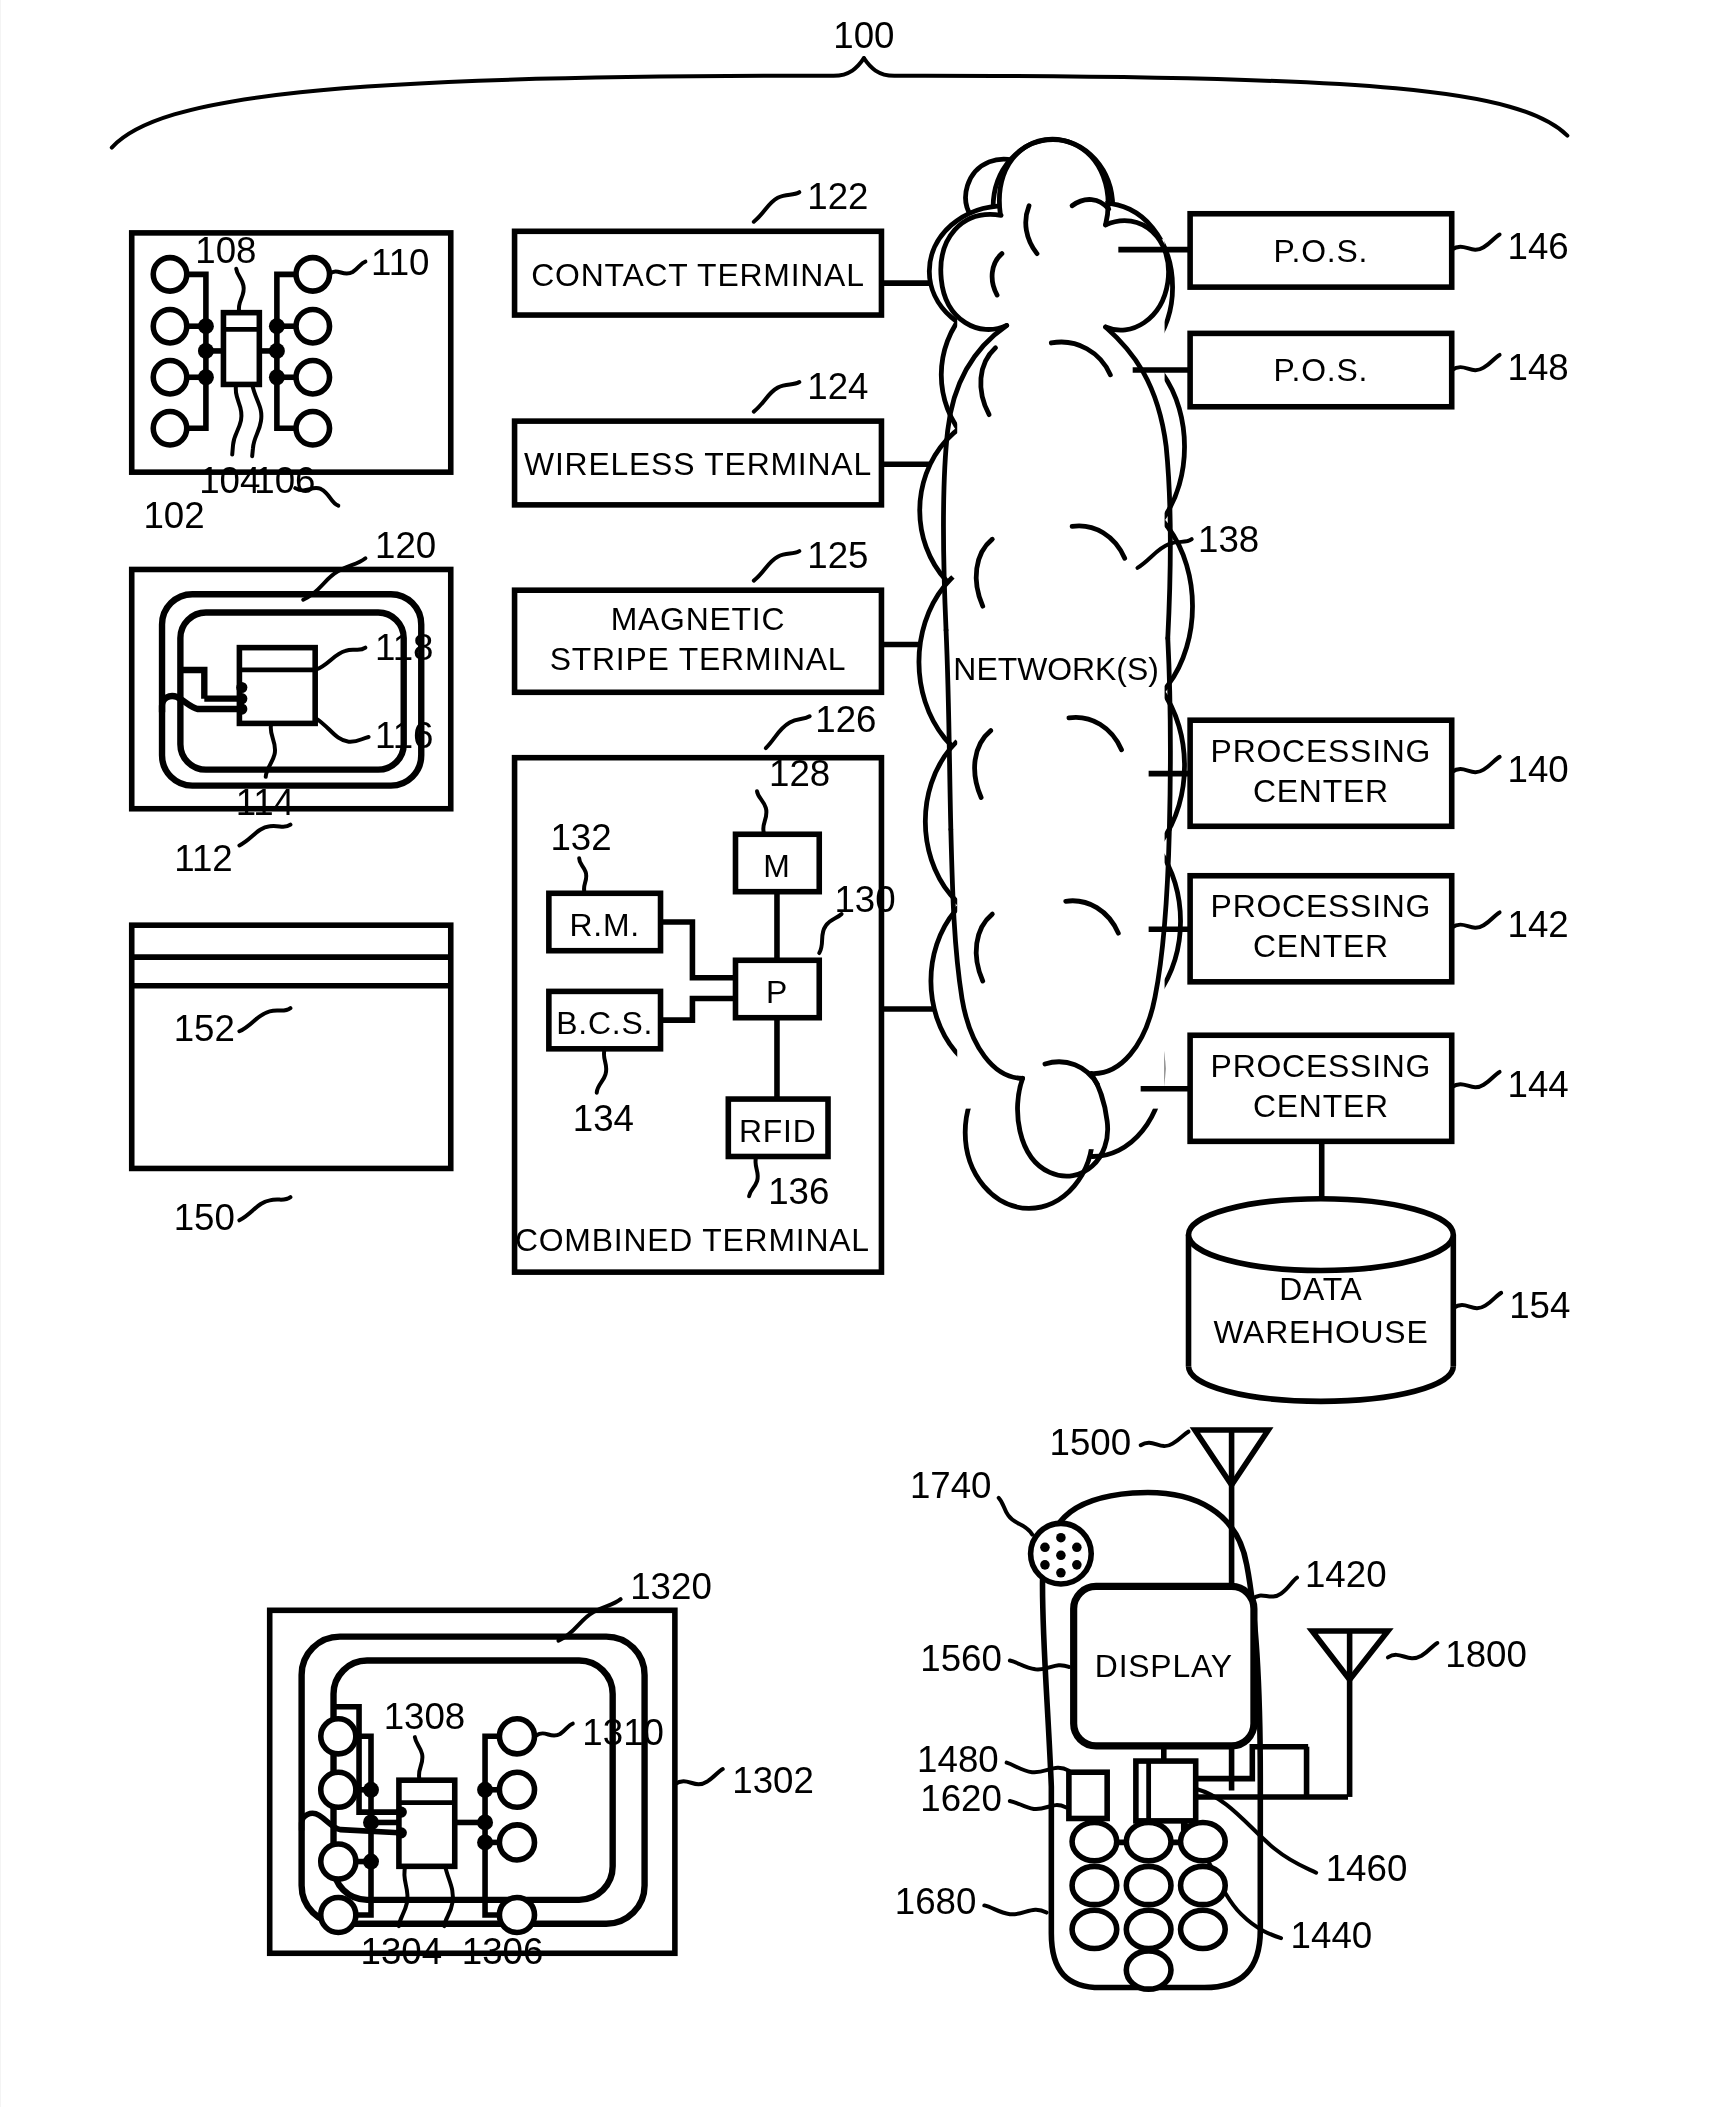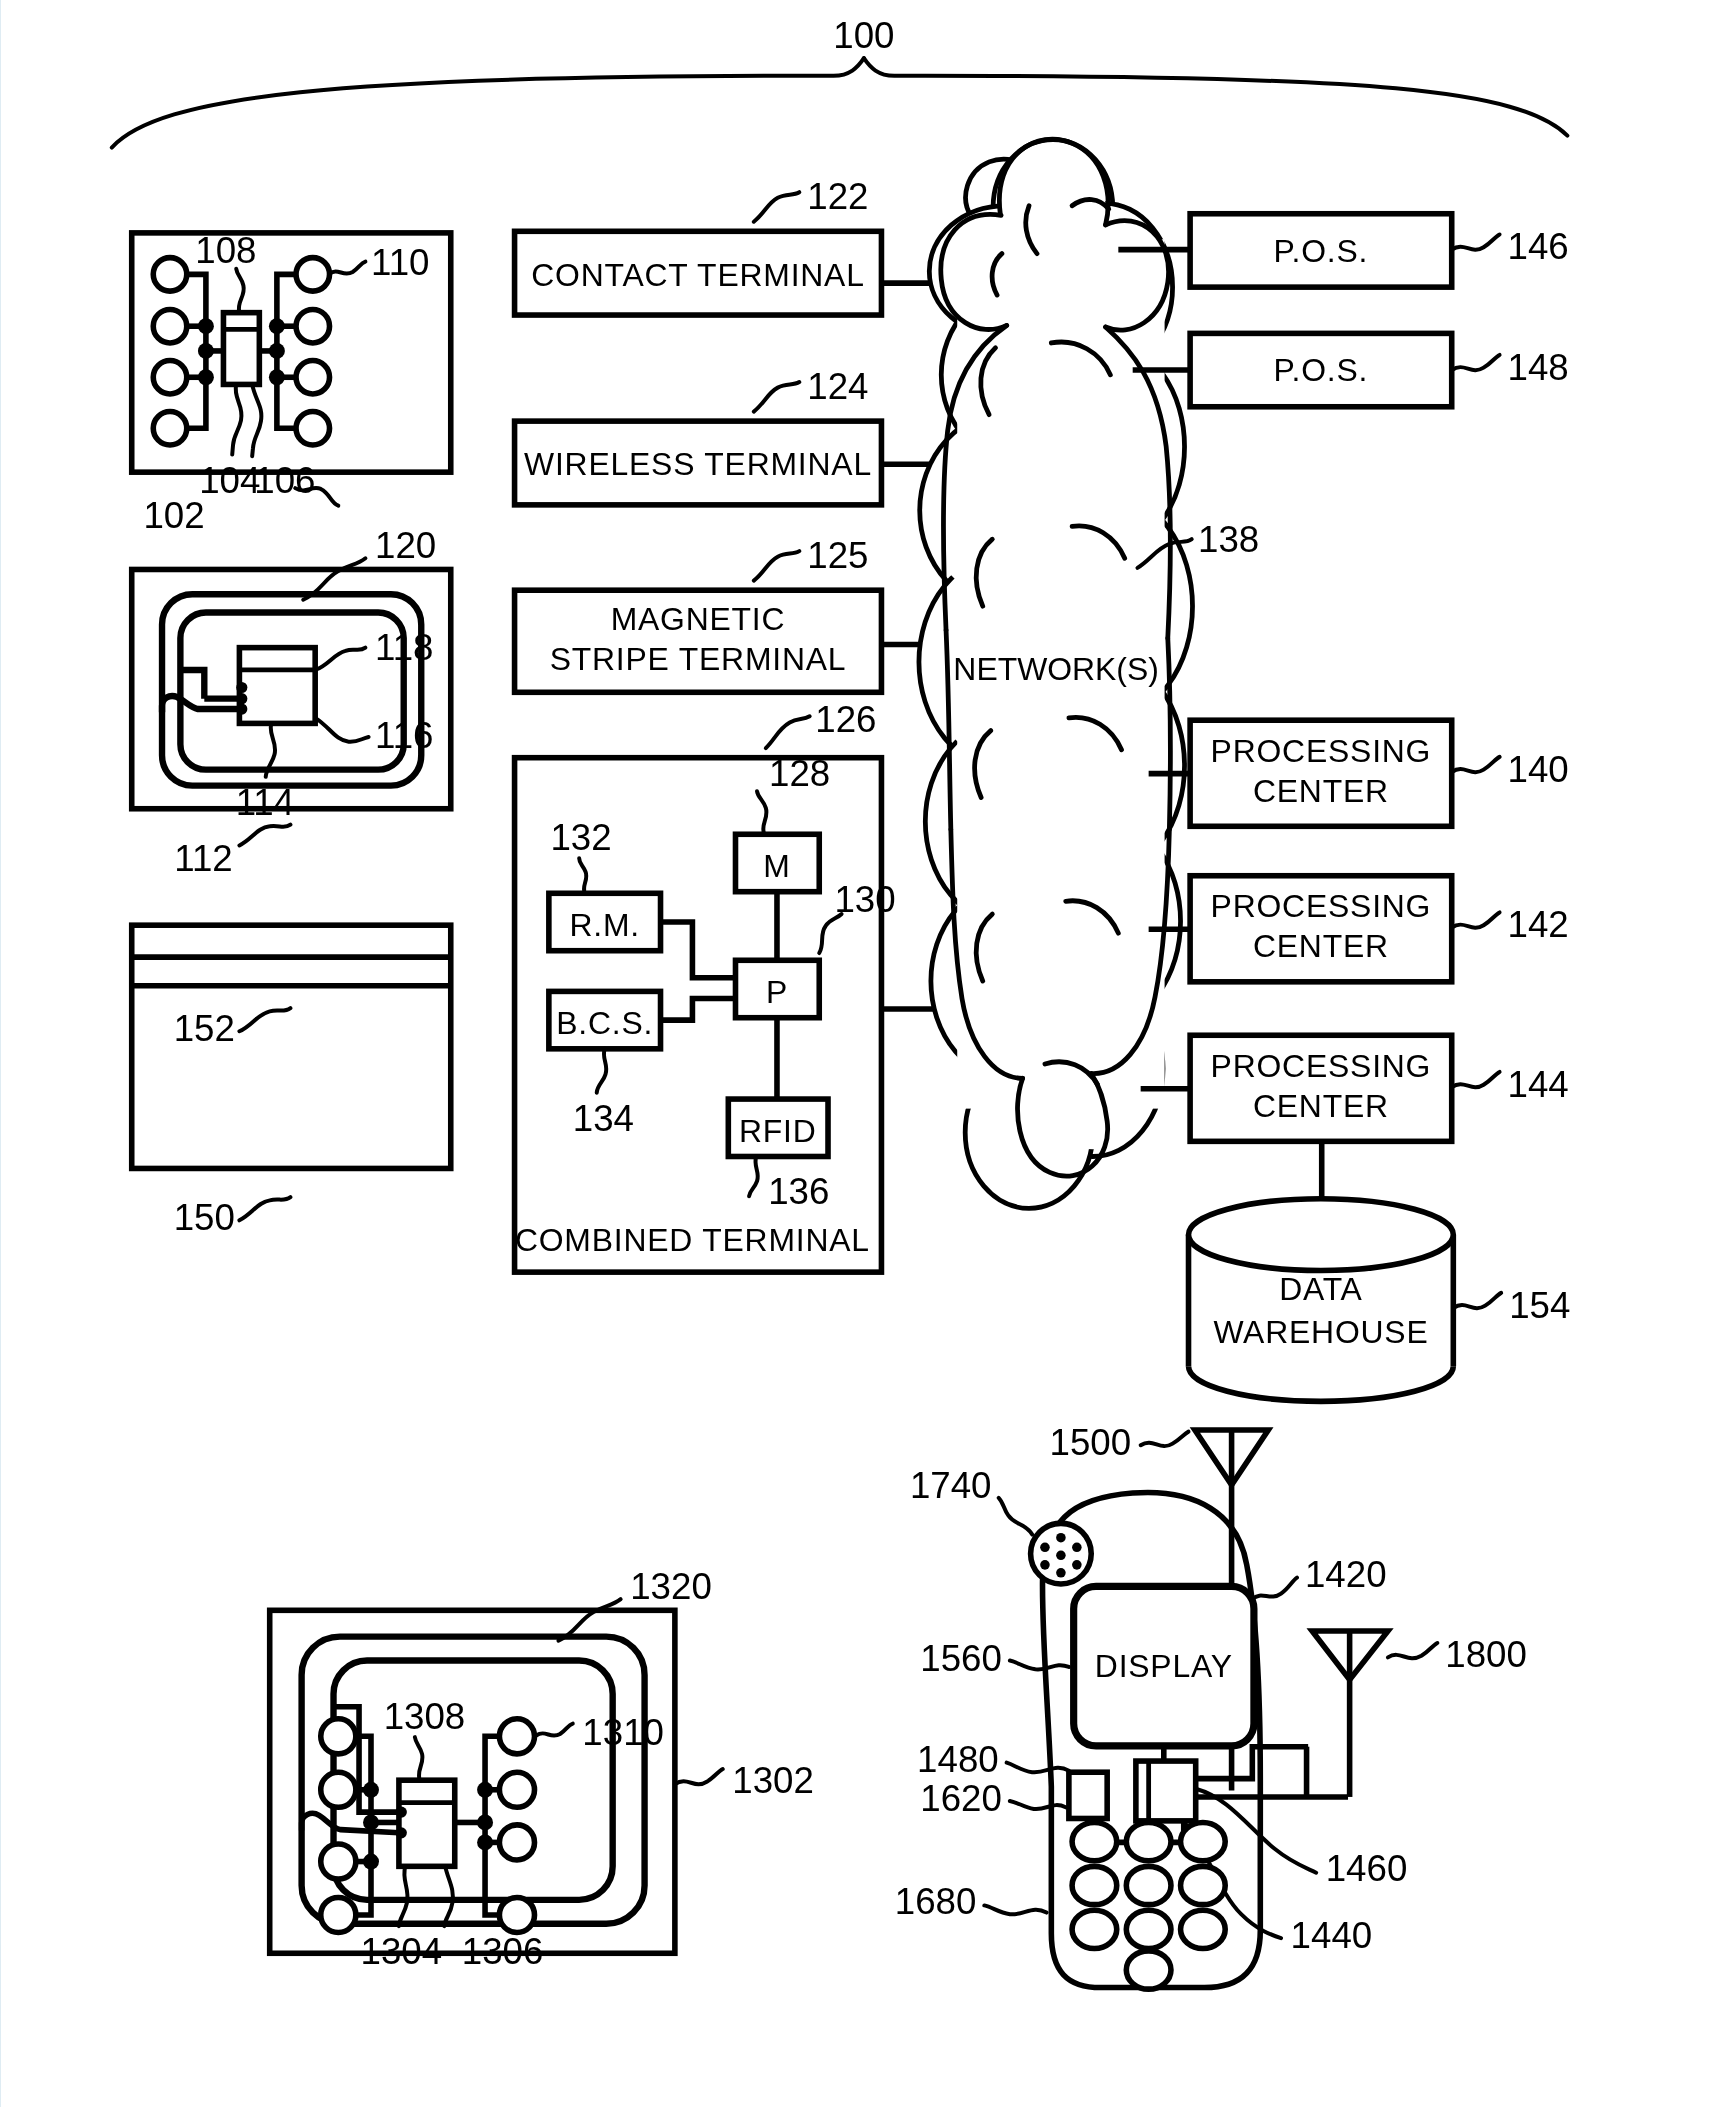--- a/index.html
+++ b/index.html
@@ -2,21 +2,21 @@
 <html style="font-size:12.8px"><head>
 <meta charset="utf-8">
 <title>Patent Figure</title>
 <style>
   html,body{margin:0;padding:0;background:#ffffff;}
   body{font-family:"Liberation Sans", sans-serif;}
   #fig-root{
     position:relative;
     width:1731px;
     height:2108px;
-    background:#0369a1;
+    background:#a3a3a3;
     overflow:hidden;
   }
   #fig-svg{position:absolute;left:0;top:0;width:1731px;height:2108px;}
   .lbl{
     font-family:"Liberation Sans", sans-serif;
     font-weight:400;
     fill:#000000;
     letter-spacing:0px;
   }
   .refnum{ font-size:46px; }

